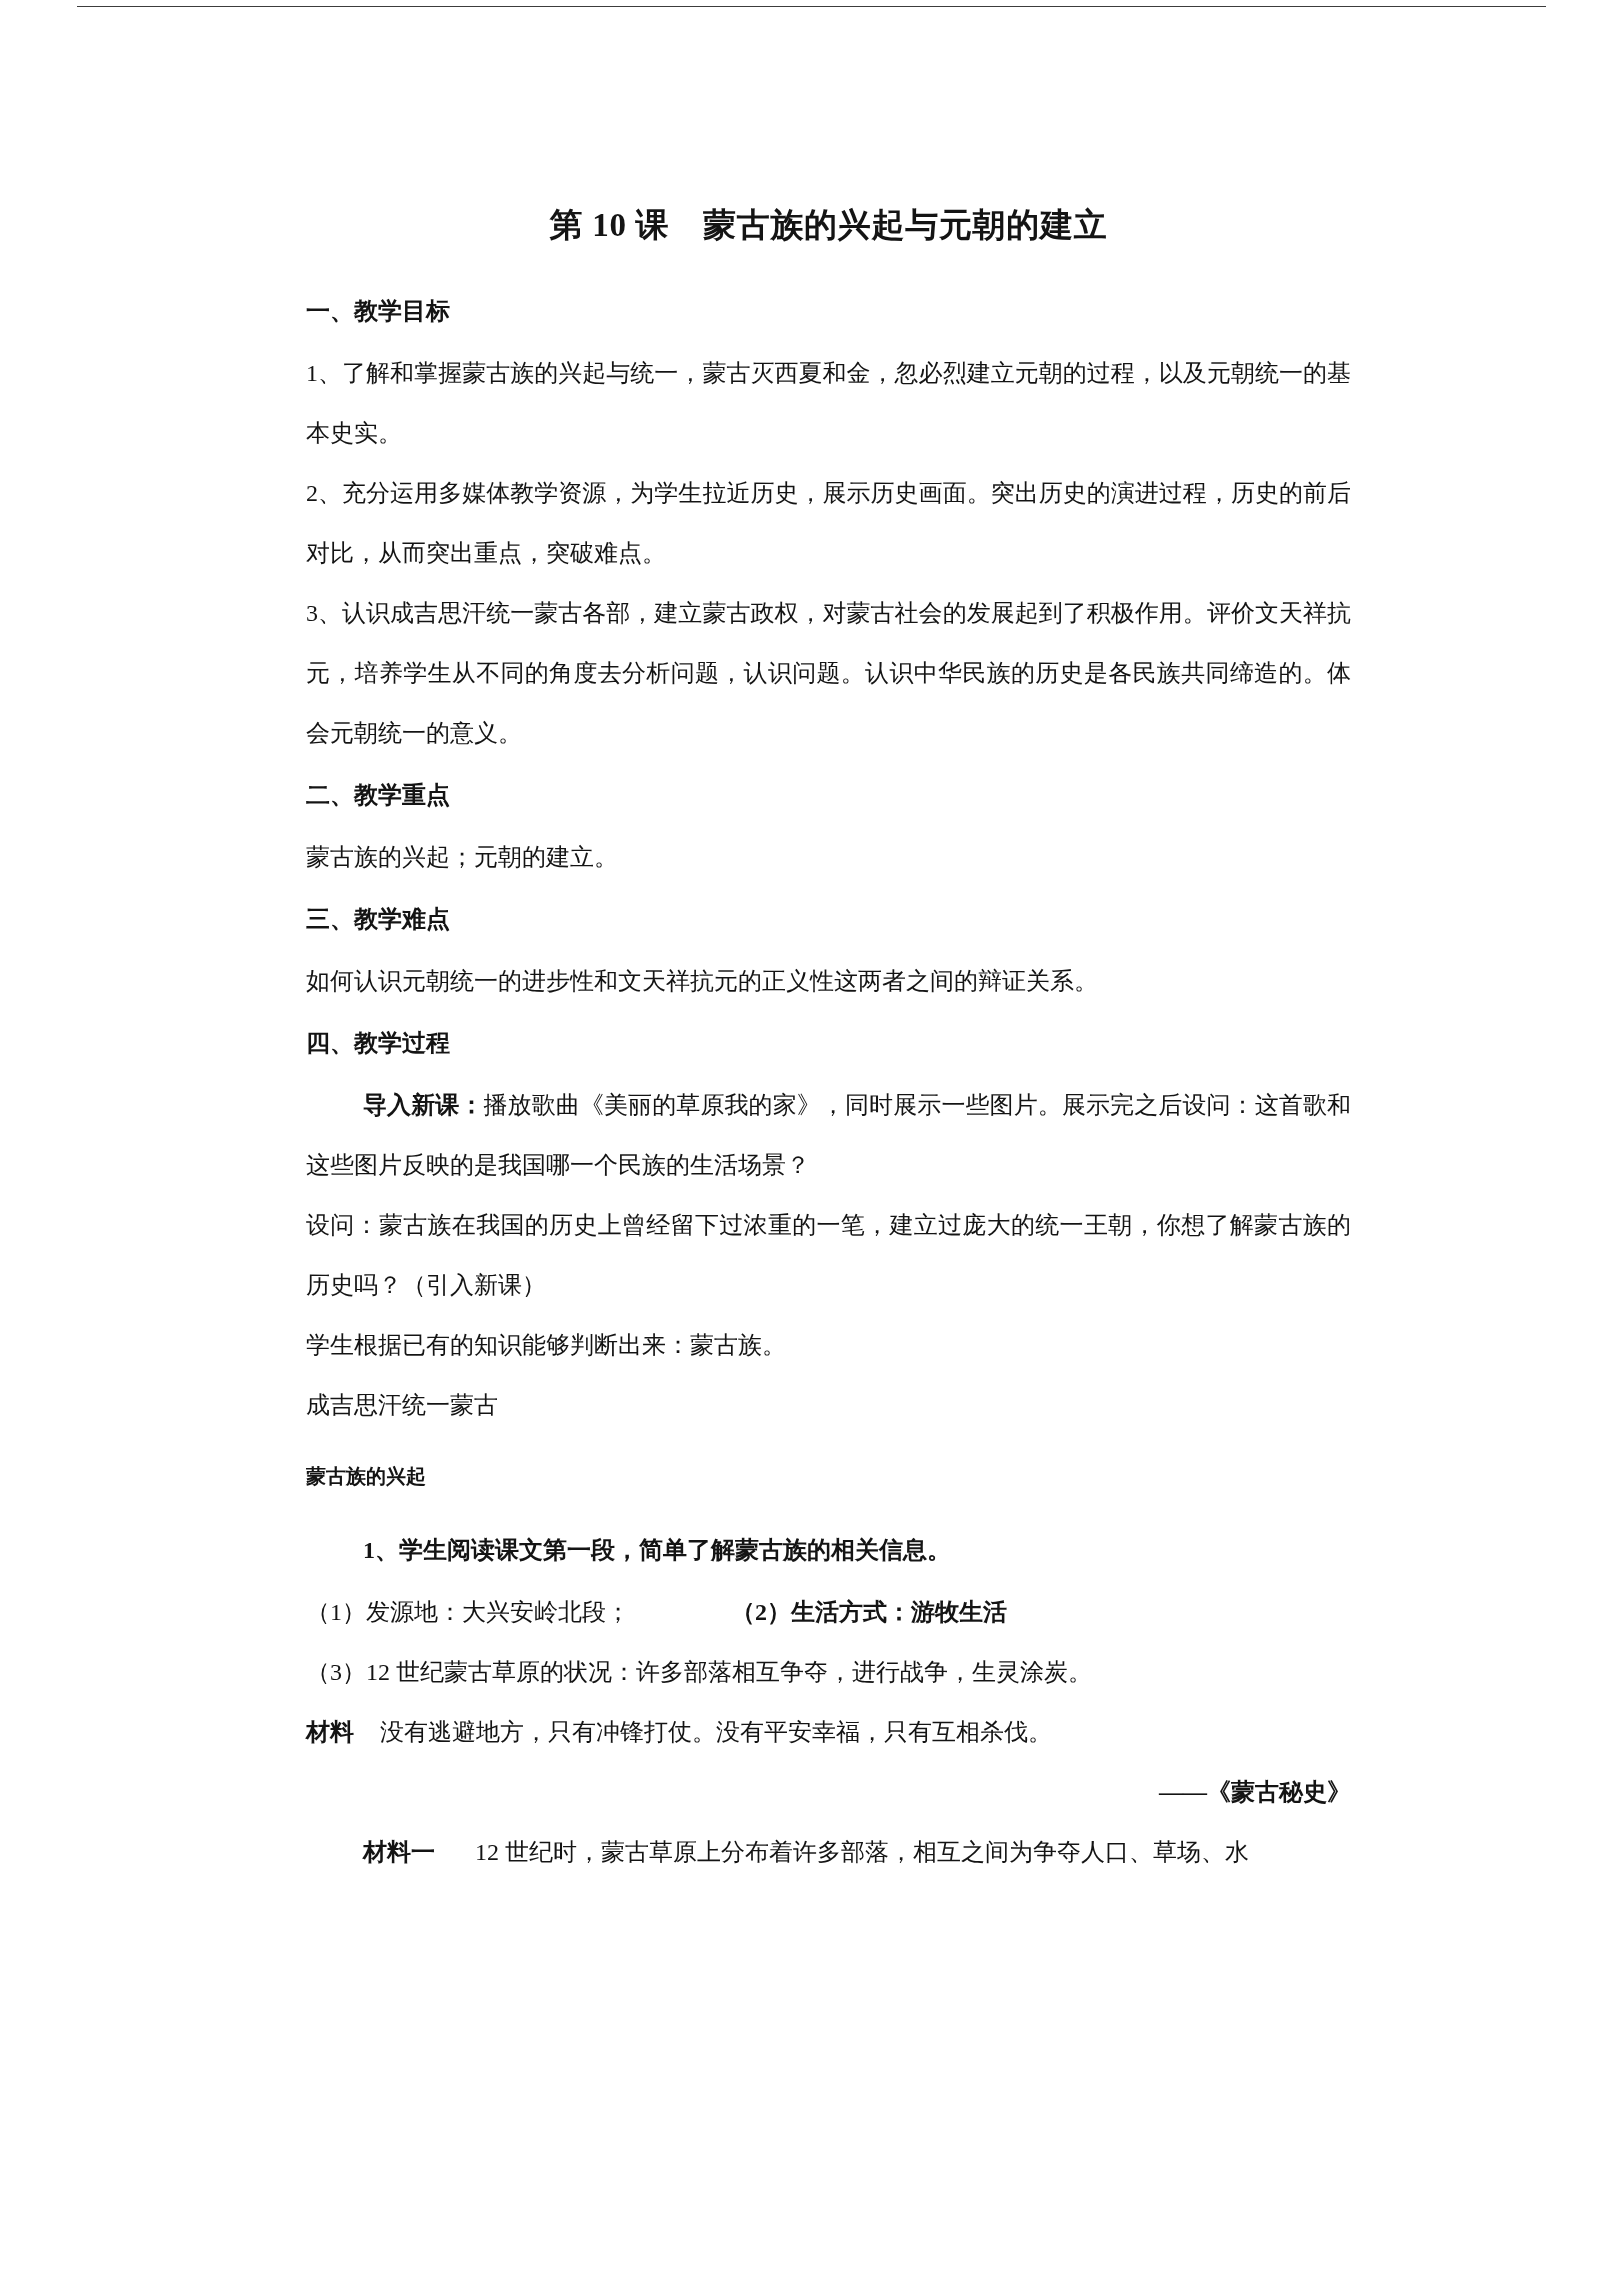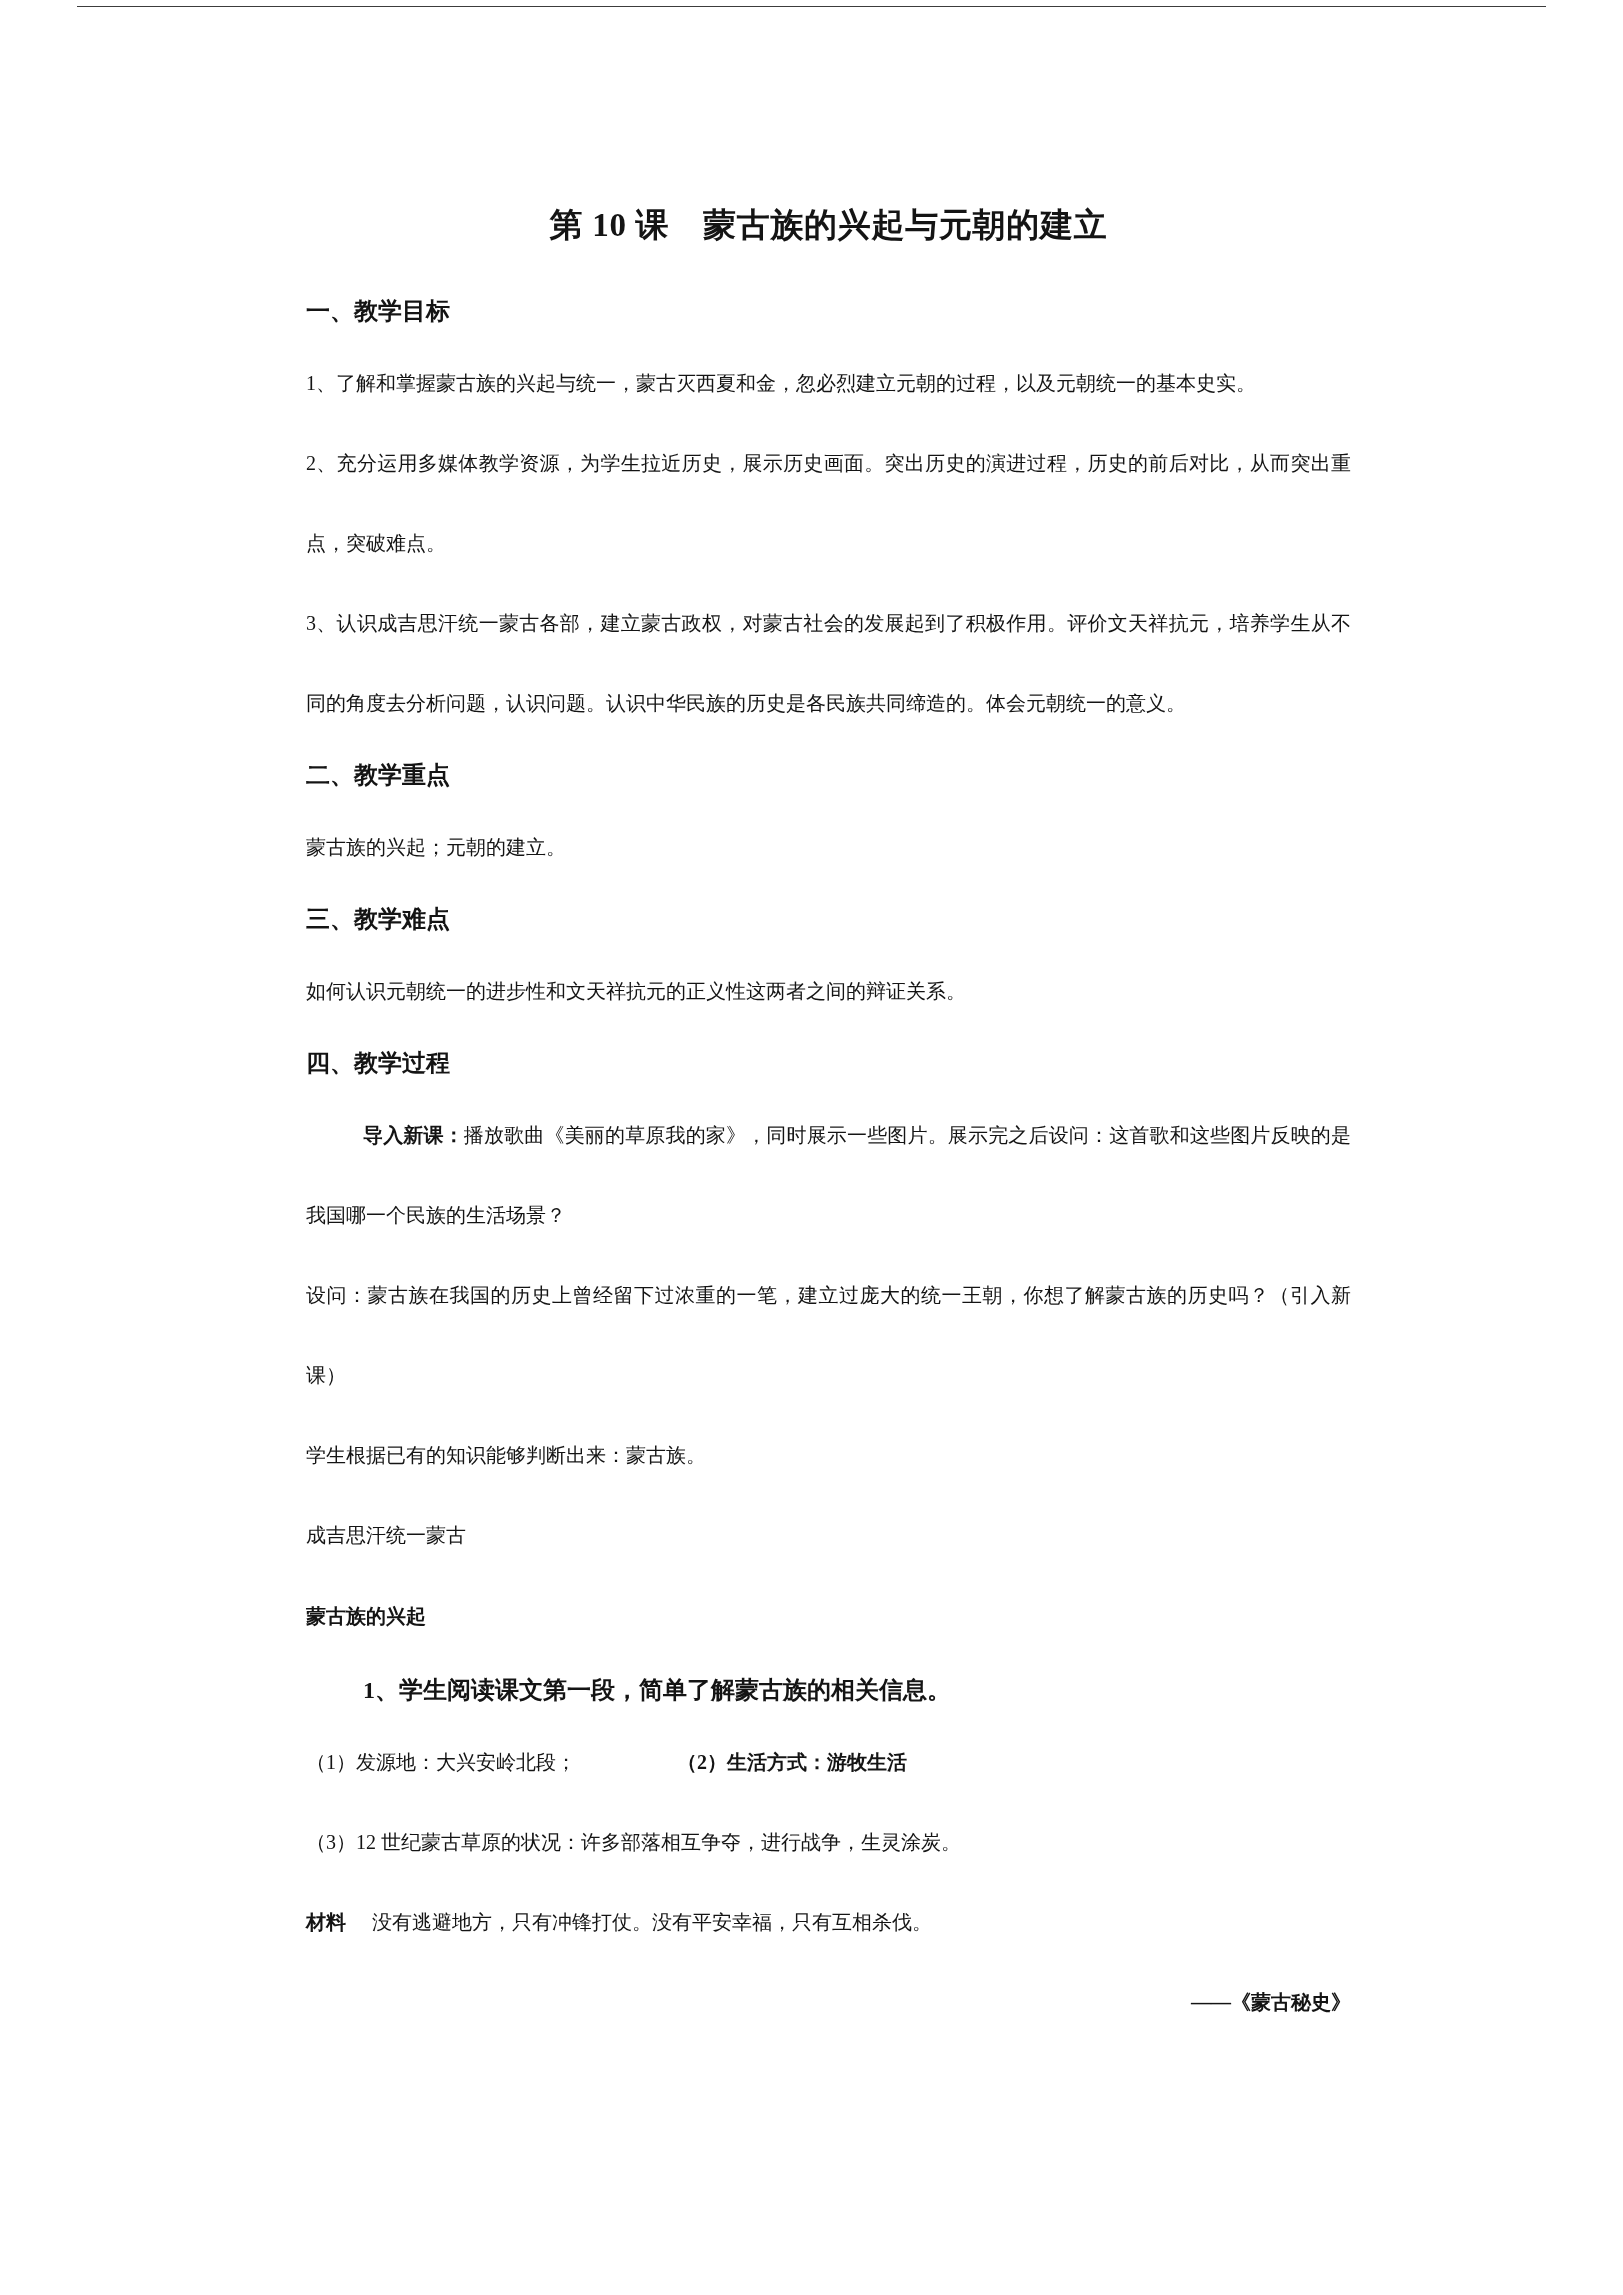--- a/index.html
+++ b/index.html
@@ -25,22 +25,22 @@
   }
   .doc-title {
     font-size: 33px;
     font-weight: bold;
     text-align: center;
     line-height: 45px;
     margin-bottom: 31px;
     letter-spacing: 0.7px;
   }
   .para {
-    font-size: 20px;
-    line-height: 80px;
+    font-size: 24px;
+    line-height: 60px;
     text-align: justify;
     font-weight: normal;
   }
   .heading {
     font-size: 24px;
     line-height: 64px;
     font-weight: bold;
   }
   .big-heading {
     font-size: 20px;
@@ -87,14 +87,15 @@
 
   <p class="para"><span>（1）发源地：大兴安岭北段；</span><span class="gap-lg">（2）生活方式：游牧生活</span></p>
 
   <p class="para">（3）12 世纪蒙古草原的状况：许多部落相互争夺，进行战争，生灵涂炭。</p>
 
   <p class="para"><span class="bold">材料</span><span class="gap-sm">没有逃避地方，只有冲锋打仗。没有平安幸福，只有互相杀伐。</span></p>
 
   <p class="para right">——《蒙古秘史》</p>
 
 
+  <p class="para indent"><span class="bold">材料一</span><span class="gap-md">12 世纪时，蒙古草原上分布着许多部落，相互之间为争夺人口、草场、水</span></p>
 </div>
 
 
 </body></html>

